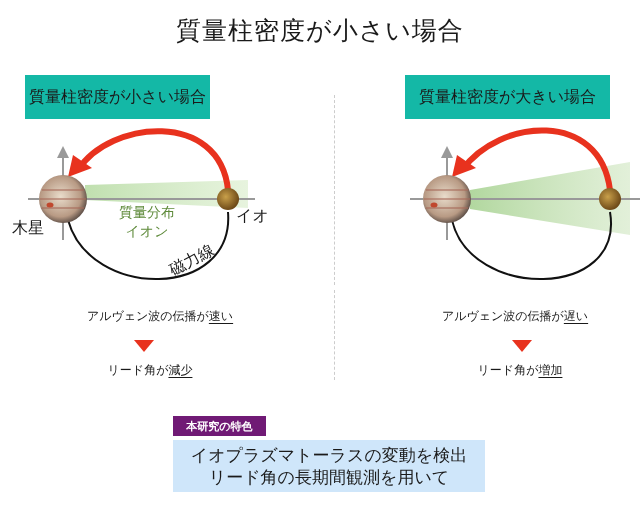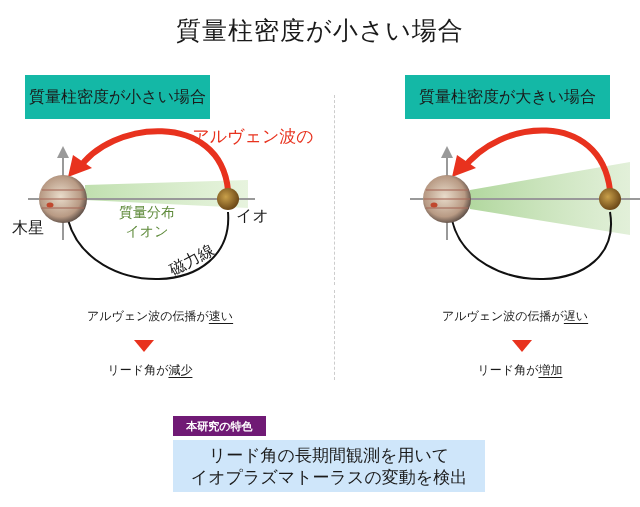--- a/index.html
+++ b/index.html
@@ -54,21 +54,20 @@
   <path d="M68 220 C 90 300, 235 300, 228 212" fill="none" stroke="#111" stroke-width="2"></path>
   <path d="M228 190 C 220 110, 110 120, 78 170" fill="none" stroke="#e8321e" stroke-width="6"></path>
   <polygon points="68,177 73,155 92,168" fill="#e8321e"></polygon>
   <circle cx="63" cy="199" r="24" fill="url(#jup)"></circle>
   <path d="M42 190 H84 M40 199 H86 M42 208 H84" stroke="#a76a5a" stroke-width="2" opacity="0.55"></path>
   <ellipse cx="50" cy="205" rx="3.5" ry="2.5" fill="#c0482e"></ellipse>
   <circle cx="228" cy="199" r="11" fill="url(#io)"></circle>
 </svg>
 
 <div class="abs label-red" style="left:178px; top:125px; width:150px;">
-  <div>アルヴェン波の</div>
 </div>
 <div class="abs label-black" style="left:12px; top:218px;">木星</div>
 <div class="abs label-black" style="left:236px; top:206px;">イオ</div>
 <div class="abs label-green" style="left:112px; top:203px; width:70px;">
   <div>質量分布</div>
   <div>イオン</div>
 </div>
 <div class="abs label-black" style="left:168px; top:250px; transform:rotate(-28deg);">磁力線</div>
 
 <svg class="abs diagram" style="left:320px;" width="320" height="180" viewBox="320 120 320 180">
@@ -102,15 +101,15 @@
 <div class="abs result-line" style="left:390px; width:250px; top:308px;">
   <span>アルヴェン波の伝播が</span><u>遅い</u>
 </div>
 <div class="abs down-tri" style="left:512px; top:340px;"></div>
 <div class="abs result-line" style="left:420px; width:200px; top:362px;">
   <span>リード角が</span><u>増加</u>
 </div>
 
 <div class="abs feature-tag">本研究の特色</div>
 <div class="abs feature-box">
+  <div>イオプラズマトーラスの変動を検出</div>
   <div>リード角の長期間観測を用いて</div>
-  <div>イオプラズマトーラスの変動を検出</div>
 </div>
 
 </body></html>

